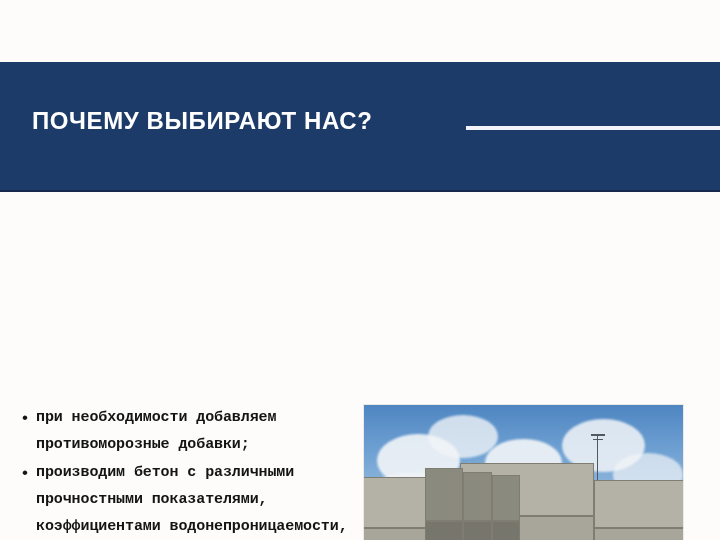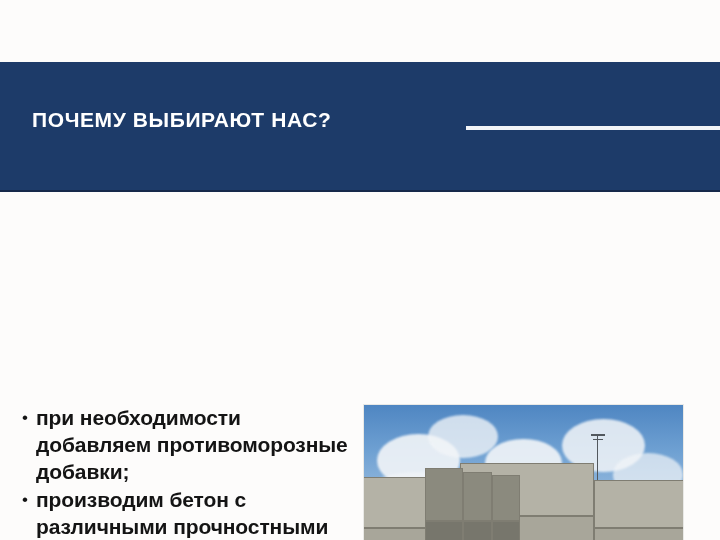--- a/index.html
+++ b/index.html
@@ -26,21 +26,21 @@
     width:720px; height:130px;
     background:#1d3b69;
   }
   .header-band::after{
     content:""; position:absolute; left:0; bottom:0;
     width:100%; height:2px;
     background:#16294a;
   }
   .header-title {
     position:absolute; left:32px; top:108px;
-    font-size:21px;
+    font-size:24px;
     font-weight:bold;
     color:#ffffff;
     letter-spacing:0.6px;
     line-height:1.1;
     white-space:nowrap;
     z-index:3;
   }
   .header-rule {
     position:absolute; left:466px; top:126px;
     width:254px; height:4px;
@@ -66,25 +66,26 @@
   .bullet-dot {
     flex:0 0 auto;
     width:14px;
     font-size:17px;
     line-height:27px;
     color:#141414;
     text-align:left;
   }
   .bullet-text {
     flex:1 1 auto;
-    font-size:21px;
+    font-size:15px;
     font-weight:bold;
     line-height:27px;
     color:#141414;
     letter-spacing:-0.1px;
+    font-family:Liberation Mono, monospace;
   }
   
   .photo {
     position:absolute; left:363px; top:212px;
     width:321px; height:243px;
     overflow:hidden;
     background:#8e8e84;
     border:1px solid #e9e9e6;
   }
   .sky {

